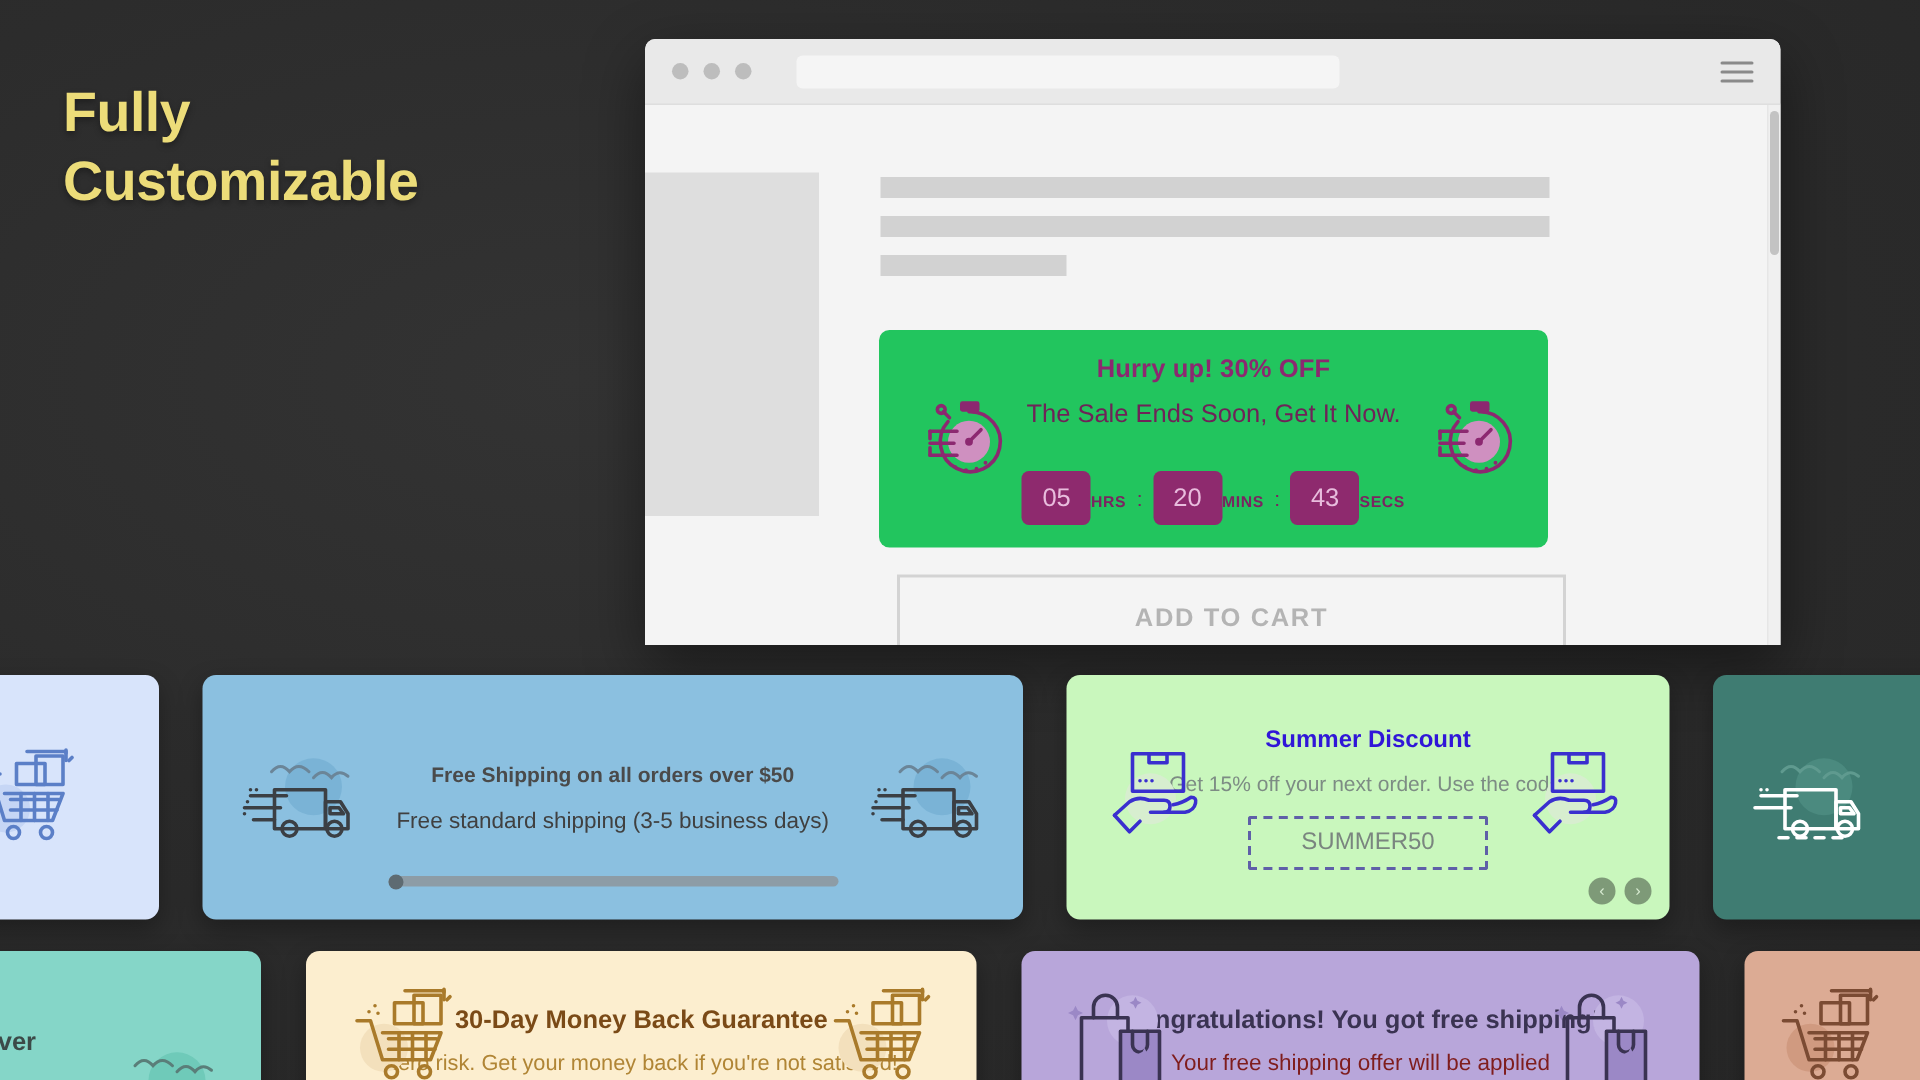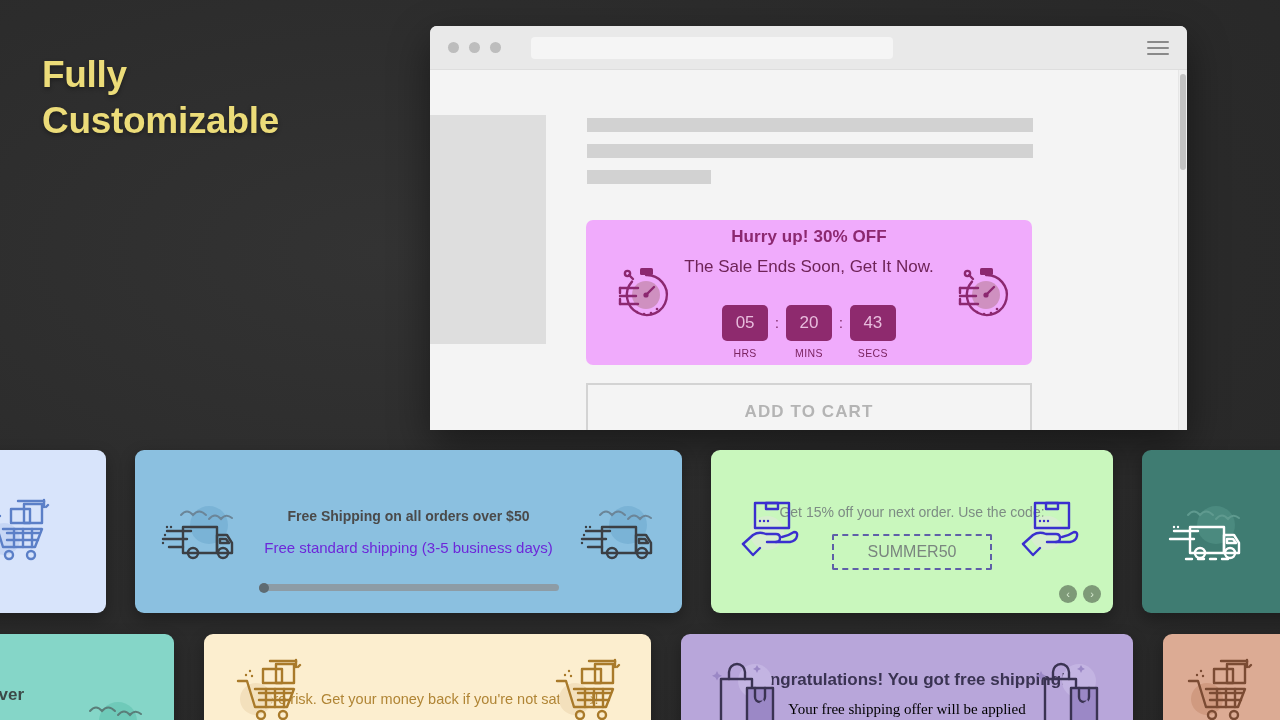--- a/index.html
+++ b/index.html
@@ -67,43 +67,43 @@
   }
   .skeleton-lines { position: absolute; left: 157px; top: 48px; width: 446px; }
   .sk-line { height: 14px; background: #d2d2d2; margin-bottom: 12px; }
   .sk-line.w100 { width: 446px; }
   .sk-line.w27  { width: 124px; margin-bottom: 0; }
 
   
   .promo {
     position: absolute; left: 156px; top: 150px;
     width: 446px; height: 145px;
-    background: #f0abfc; border-radius: 7px;
+    background: #22c55e; border-radius: 7px;
     display: flex; align-items: center; justify-content: center;
   }
   .promo-icon { position: absolute; top: 50%; transform: translateY(-50%); }
   .promo-icon.left { left: 22px; }
   .promo-icon.right { right: 22px; }
   .promo-center { text-align: center; }
   .promo-title {
     font-size: 17px; font-weight: bold; color: #8c2870;
     margin-bottom: 10px; letter-spacing: .1px;
   }
   .promo-sub { font-size: 17px; color: #6f2358; margin-bottom: 28px; }
   .timer { display: flex; align-items: flex-start; justify-content: center; gap: 4px; }
-  .tbox { display: flex; flex-direction: column; align-items: center; }
+  .tbox { display: flex; flex-direction: row; align-items: center; }
   .tnum {
     width: 46px; height: 36px; background: #8e2a6e; border-radius: 5px;
     color: #e8bcdd; font-size: 17px; display: flex; align-items: center; justify-content: center;
   }
-  .tlabel { margin-top: 6px; font-size: 10.5px; font-weight: normal; color: #7b2461; letter-spacing: .4px; }
+  .tlabel { margin-top: 6px; font-size: 10.5px; font-weight: bold; color: #7b2461; letter-spacing: .4px; }
   .tcolon { color: #7b2461; font-size: 14px; line-height: 36px; padding: 0 3px; }
 
   .atc {
-    position: absolute; left: 156px; top: 313px;
+    position: absolute; left: 168px; top: 313px;
     width: 446px; height: 57px;
     border: 2px solid #d3d3d3; background: #f4f4f4;
     display: flex; align-items: center; justify-content: center;
     color: #b4b4b4; font-size: 17px; font-weight: bold; letter-spacing: 1.1px;
   }
 
   
   .row { position: absolute; display: flex; align-items: flex-start; }
   .row1 { left: -74px; top: 450px; gap: 29px; }
   .row2 { left: -106px; top: 634px; gap: 30px; }
@@ -118,21 +118,21 @@
   .card h3 { font-size: 17px; font-weight: bold; line-height: 21px; }
   .card p  { font-size: 15px; line-height: 20px; margin-top: 11px; }
   .side-icon { position: absolute; top: 50%; transform: translateY(-50%); }
   .side-icon.l { left: 26px; }
   .side-icon.r { right: 26px; }
 
   
   .c-lightblue { width: 180px; height: 163px; background: #d8e4fb; }
   .c-blue      { width: 547px; height: 163px; background: #8bc0e0; }
   .c-blue h3 { color: #4a4a4a; font-size: 14px; line-height: 22px; }
-  .c-blue p  { color: #6d28d9; }
+  .c-blue p  { color: #404040; }
   .c-green     { width: 402px; height: 163px; background: #c9f7bd; }
   .c-green h3 { color: #3016d8; font-size: 16px; }
   .c-green p  { color: #7d8c84; font-size: 14px; line-height: 19px; margin-top: 9px; }
   .c-teal      { width: 305px; height: 163px; background: #3f7c72; }
   .c-teal h3 { color: #bcd7d1; }
   .c-teal p  { color: #ffffff; font-size: 15px; margin-top: 9px; }
 
   .progress-track {
     position: absolute; left: 50%; transform: translateX(-50%);
     bottom: 22px; width: 300px; height: 7px; background: #8d9ca6; border-radius: 4px;
@@ -154,21 +154,21 @@
   }
 
   
   .c-mint   { width: 280px; height: 120px; background: #85d6c8; }
   .c-mint h3 { color: #3c4a48; }
   .c-cream  { width: 447px; height: 120px; background: #fceecf; }
   .c-cream h3 { color: #7a4a17; }
   .c-cream p  { color: #b08535; font-size: 14.5px; margin-top: 9px; }
   .c-purple { width: 452px; height: 120px; background: #b8a6da; }
   .c-purple h3 { color: #3a3352; }
-  .c-purple p  { color: #000000; font-size: 15px; margin-top: 9px; font-family: Liberation Serif, serif; }
+  .c-purple p  { color: #7f1d1d; font-size: 15px; margin-top: 9px; }
   .c-salmon { width: 290px; height: 120px; background: #dcab94; }
   .c-salmon h3 { color: #5d3c2c; }
 </style>
 </head>
 <body>
 
 <div class="stage">
 
   <div class="copy">
     <h1>
@@ -350,20 +350,21 @@
             <rect x="18" y="6" width="34" height="25"></rect>
             <rect x="29" y="6" width="12" height="6"></rect>
             <path d="M23 24 l0 0 M27 24 l0 0 M31 24 l0 0"></path>
             <path d="M6 47 L16 38 q6 -4 13 -1 h10 q4 0 4 4 t-4 4 H30"></path>
             <path d="M39 45 h14 q6 -1 7 -6 q1 -4 -3 -4 q-6 4 -12 5"></path>
             <path d="M6 47 l10 11 l7 -7"></path>
           </g>
         </svg>
       </div>
       <div class="card-inner">
+        <h3>Summer Discount</h3>
         <p>Get 15% off your next order. Use the code:</p>
         <div class="coupon">SUMMER50</div>
       </div>
       <div class="side-icon r">
         <svg width="70" height="66" viewBox="0 0 70 66">
           <circle cx="30" cy="36" r="17" fill="#d7eecf"></circle>
           <g fill="none" stroke="#3a2fcf" stroke-width="2.4" stroke-linecap="round" stroke-linejoin="round">
             <rect x="18" y="6" width="34" height="25"></rect>
             <rect x="29" y="6" width="12" height="6"></rect>
             <path d="M23 24 l0 0 M27 24 l0 0 M31 24 l0 0"></path>
@@ -437,20 +438,21 @@
               <circle cx="53" cy="60" r="4"></circle>
             <path d="M29 38 H61 M29 45 H60 M36 34 V52 M45 34 V52 M54 34 V52"></path>
             <rect x="33" y="14" width="19" height="14"></rect>
             <rect x="46" y="9" width="18" height="19"></rect>
             <path d="M40 6 H66 V12"></path>
             <path d="M20 16 l0 0 M16 20 l0 0 M22 21 l0 0 M68 12 l2 -2 M66 7 l0 -2"></path>
           </g>
         </svg>
       </div>
       <div class="card-inner">
+        <h3>30-Day Money Back Guarantee</h3>
         <p>Zero risk. Get your money back if you're not satisfied!</p>
       </div>
       <div class="side-icon r">
         <svg width="76" height="74" viewBox="0 0 76 74">
           <circle cx="26" cy="44" r="16" fill="#f3e0bc"></circle>
           <g fill="none" stroke="#a97a2a" stroke-width="2.4" stroke-linecap="round" stroke-linejoin="round">
             <path d="M8 26 H17 L25 52 H57 L64 34 H25"></path>
             <circle cx="31" cy="60" r="4"></circle>
               <circle cx="53" cy="60" r="4"></circle>
             <path d="M29 38 H61 M29 45 H60 M36 34 V52 M45 34 V52 M54 34 V52"></path>

